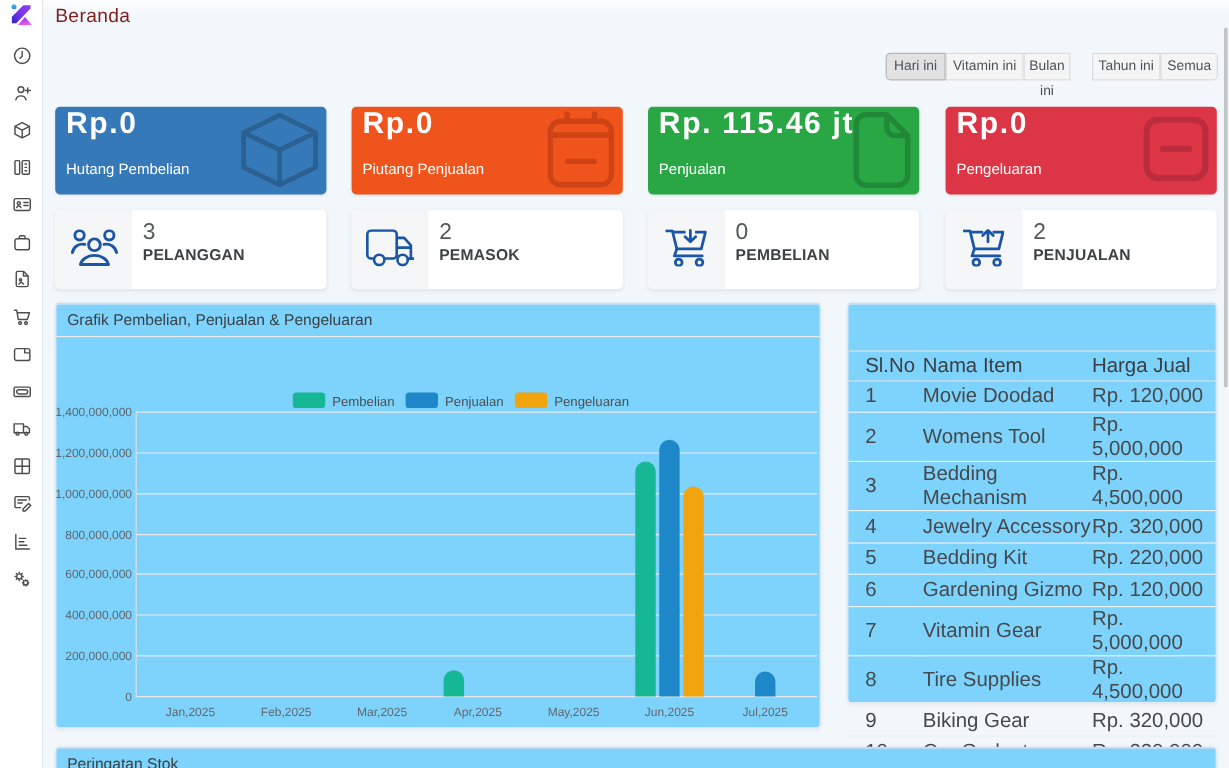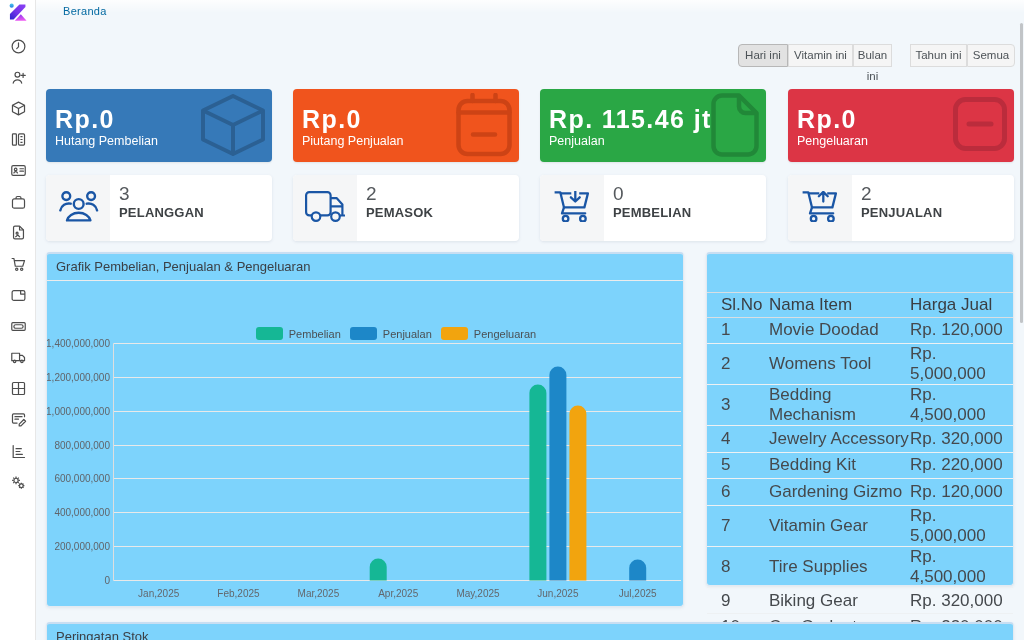--- a/index.html
+++ b/index.html
@@ -2,45 +2,45 @@
 <html><head>
 <meta charset="utf-8">
 <style>
 * { margin:0; padding:0; box-sizing:border-box; }
 html,body { width:1024px; height:640px; overflow:hidden; background:#f2f7fb; font-family:"Liberation Sans", sans-serif; }
 .abs { position:absolute; }
 
 #sidebar { position:absolute; left:0; top:0; width:36px; height:640px; background:#fff; border-right:1px solid #e7e7e7; z-index:5; }
 .sicon { position:absolute; left:10px; width:17px; height:17px; color:#4d4d4d; }
 
-#title { position:absolute; left:63px; top:5px; font-size:11px; color:#0369a1; letter-spacing:0.3px; }
+#title { position:absolute; left:46px; top:5px; font-size:16px; color:#7f1d1d; letter-spacing:0.3px; }
 
 #btns { position:absolute; left:738px; top:44px; height:23px; }
 .btn { position:absolute; top:0; height:23px; font-size:11.5px; color:#4c5257; background:#f5f5f5; border:1px solid #dcdcdc; text-align:center; line-height:21px; }
 .btn.active { background:#e2e2e2; border-color:#b7b7b7; z-index:2; }
 
 .ccard { position:absolute; top:89px; width:226px; height:73px; border-radius:4px; color:#fff; overflow:hidden; box-shadow:0 1px 2px rgba(0,0,0,0.08); }
-.ccard .big { position:absolute; left:9px; top:16px; font-size:25px; font-weight:bold; letter-spacing:1.4px; }
+.ccard .big { position:absolute; left:9px; top:0; font-size:25px; font-weight:bold; letter-spacing:1.4px; }
 .ccard .sub { position:absolute; left:9px; top:45px; font-size:12.5px; }
 .ccard svg { position:absolute; }
 
 .wcard { position:absolute; top:175px; width:226px; height:66px; background:#fff; border-radius:4px; box-shadow:0 1px 3px rgba(120,140,160,0.18); overflow:hidden; }
 .wcard .iconbox { position:absolute; left:0; top:0; width:64px; height:66px; background:#f5f6f7; }
 .wcard .iconbox svg { position:absolute; top:16px; }
 .wcard .num { position:absolute; left:73px; top:8px; font-size:19px; color:#55595d; }
 .wcard .lbl { position:absolute; left:73px; top:30px; font-size:13px; font-weight:bold; color:#3e4245; letter-spacing:0.2px; }
 
 .panel { position:absolute; background:#7dd3fc; border:1px solid #e2eaf2; border-top:2px solid #c8def2; border-radius:4px; box-shadow:0 1px 3px rgba(120,140,160,0.15); }
 .ptitle { position:absolute; left:0; top:0; right:0; height:27px; border-bottom:1px solid #ececec; font-size:13px; color:#3b4046; line-height:26px; padding-left:9px; }
 
 #chartpanel { left:46px; top:252px; width:638px; height:355px; }
 #itempanel  { left:706px; top:252px; width:308px; height:334px; }
 #stockpanel { left:46px; top:622px; width:968px; height:60px; }
 
-.legend { position:absolute; top:73px; left:12px; width:100%; text-align:center; font-size:11px; color:#4b5054; padding-left:38px; }
+.legend { position:absolute; top:73px; left:0; width:100%; text-align:center; font-size:11px; color:#4b5054; padding-left:38px; }
 .legend span.sw { display:inline-block; width:27px; height:13px; border-radius:3px; vertical-align:-2px; margin-right:6px; }
 .legend span.lt { margin-right:6px; }
 
 table { border-collapse:collapse; position:absolute; left:0; top:37.5px; width:100%; font-size:17px; color:#45494d; }
 th { font-weight:normal; color:#3a3e43; text-align:left; border-top:1px solid #d9dee2; border-bottom:1px solid #d9dee2; height:25px; }
 td { border-bottom:1px solid #eef1f3; height:26.6px; }
 .c1 { padding-left:14px; width:62px; }
 .c2 { width:141px; } #itempanel .ptitle { padding-left:6px; }
 .c3 { }
 

